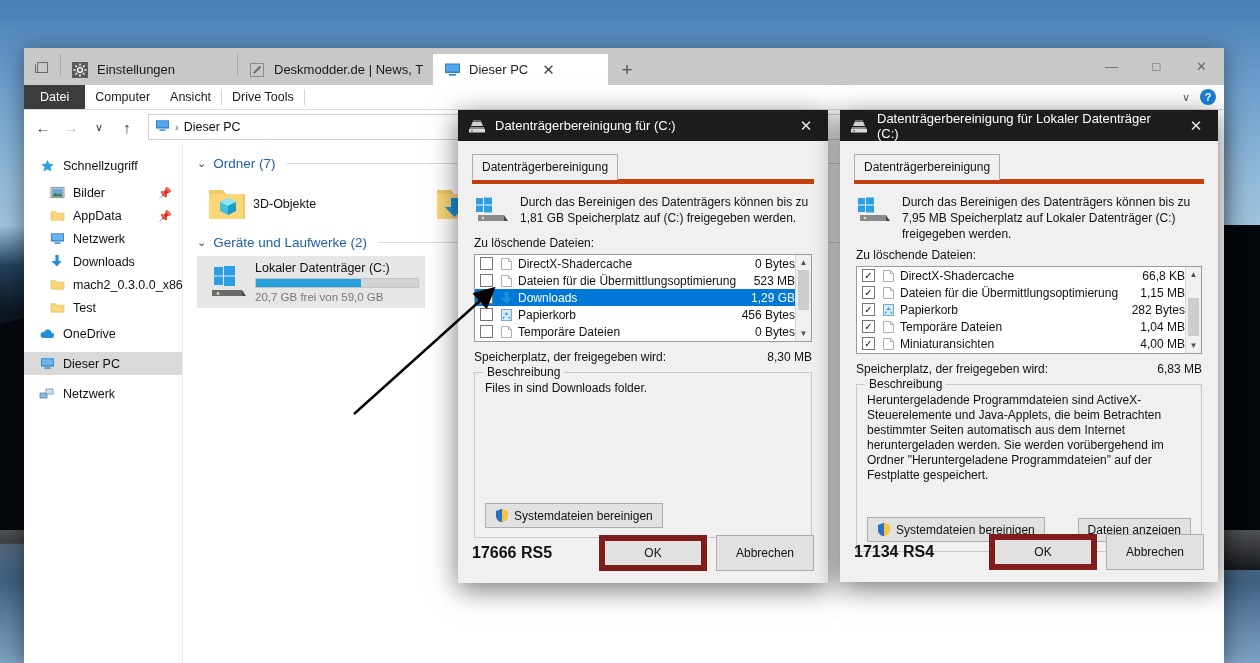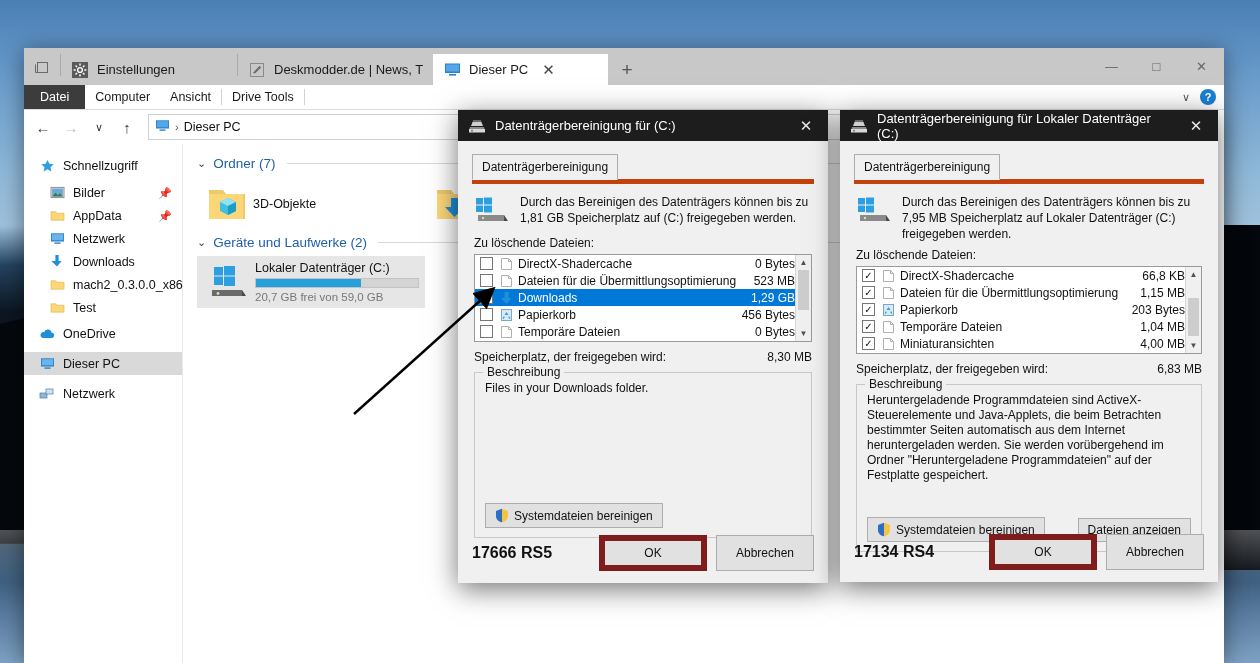--- a/index.html
+++ b/index.html
@@ -501,21 +501,21 @@
         </div>
       </div>
 
       <div class="totalrow">
         <span>Speicherplatz, der freigegeben wird:</span>
         <span class="tv">8,30 MB</span>
       </div>
 
       <div class="fieldset" style="height:146px">
         <span class="legend">Beschreibung</span>
-        <div class="desc">Files in your Downloads folder.</div>
+        <div class="desc">Files in sind Downloads folder.</div>
         <div class="btnrow" style="position:absolute;bottom:9px;left:10px;right:10px">
           <div class="btn">
             <span class="shield">
               <svg width="14" height="15" viewBox="0 0 14 15">
                   <path d="M7 .8L13 3v5c0 3.4-2.6 5.6-6 6.3C3.6 13.6 1 11.4 1 8V3z" fill="#f5c542"></path>
                   <path d="M7 .8L1 3v5c0 3.4 2.6 5.6 6 6.3z" fill="#2b6fc4"></path>
                 </svg>
             </span>
             <span>Systemdateien bereinigen</span>
           </div>
@@ -598,21 +598,21 @@
             <div class="lrow">
               <span class="cb">✓</span>
               <span class="ficon">
                 <svg width="13" height="14" viewBox="0 0 13 14">
                   <rect x="1.5" y="1.5" width="10" height="11" fill="#dce9f5" stroke="#7aa8cc"></rect>
                   <path d="M6.5 4l2 3h-4z" fill="#2b9fe0"></path>
                   <path d="M4.3 8.6l-1.2 2M8.7 8.6l1.2 2" stroke="#2b9fe0" stroke-width="1.2" fill="none"></path>
                 </svg>
               </span>
               <span class="lname">Papierkorb</span>
-              <span class="lsize">203 Bytes</span>
+              <span class="lsize">282 Bytes</span>
             </div>
             <div class="lrow">
               <span class="cb">✓</span>
               <span class="ficon">
                 <svg width="13" height="14" viewBox="0 0 13 14">
                   <path d="M1.5 1.5h7l3 3v8h-10z" fill="#fff" stroke="#b0b0b0"></path>
                   <path d="M8.5 1.5v3h3" fill="none" stroke="#b0b0b0"></path>
                 </svg>
               </span>
               <span class="lname">Temporäre Dateien</span>

